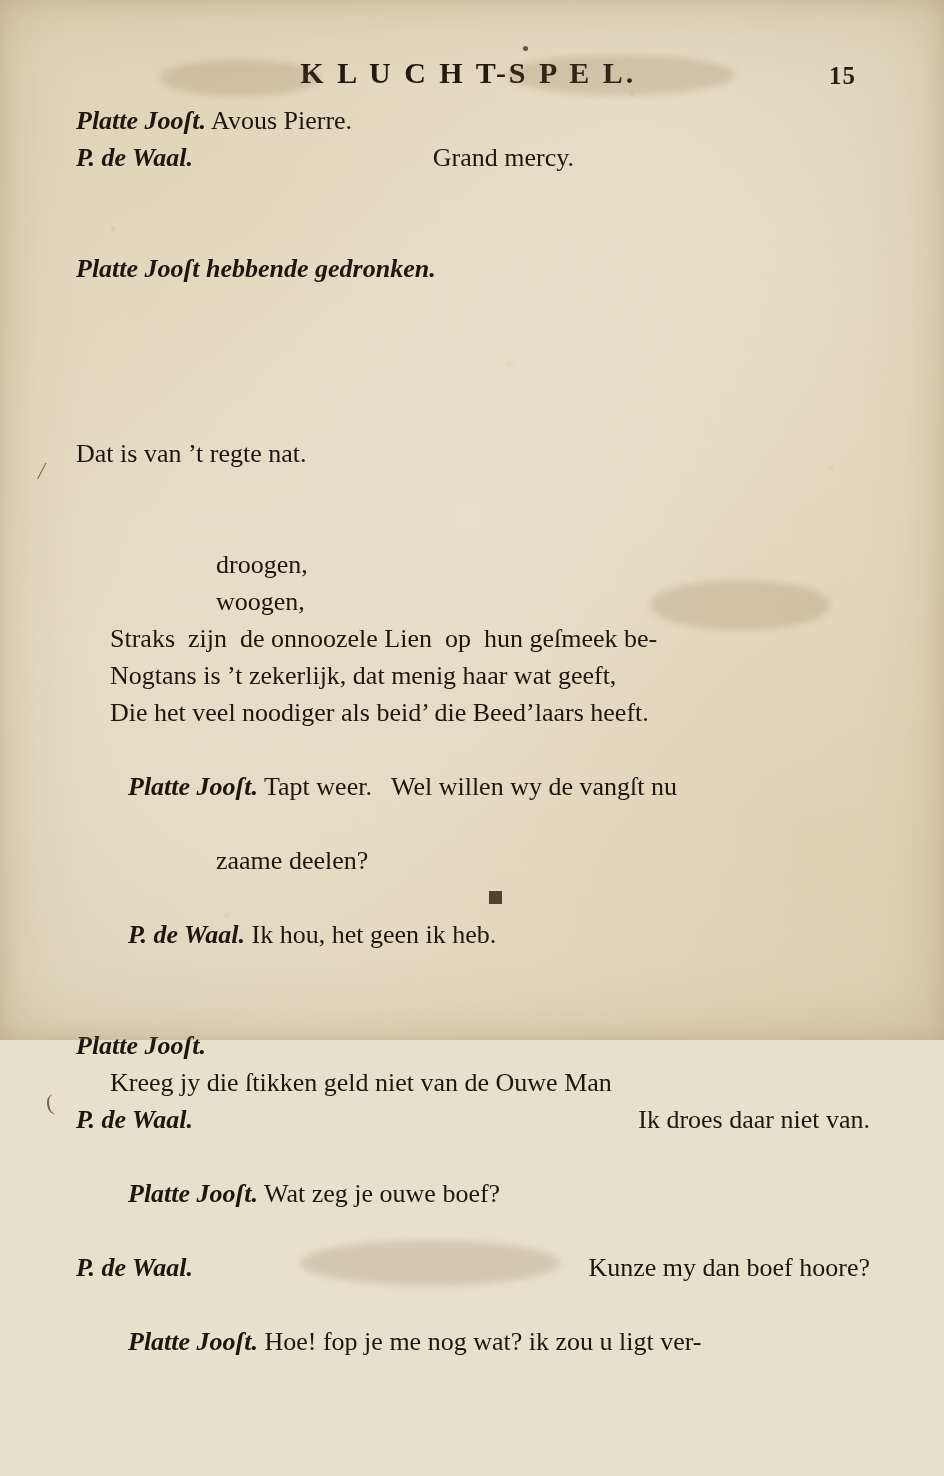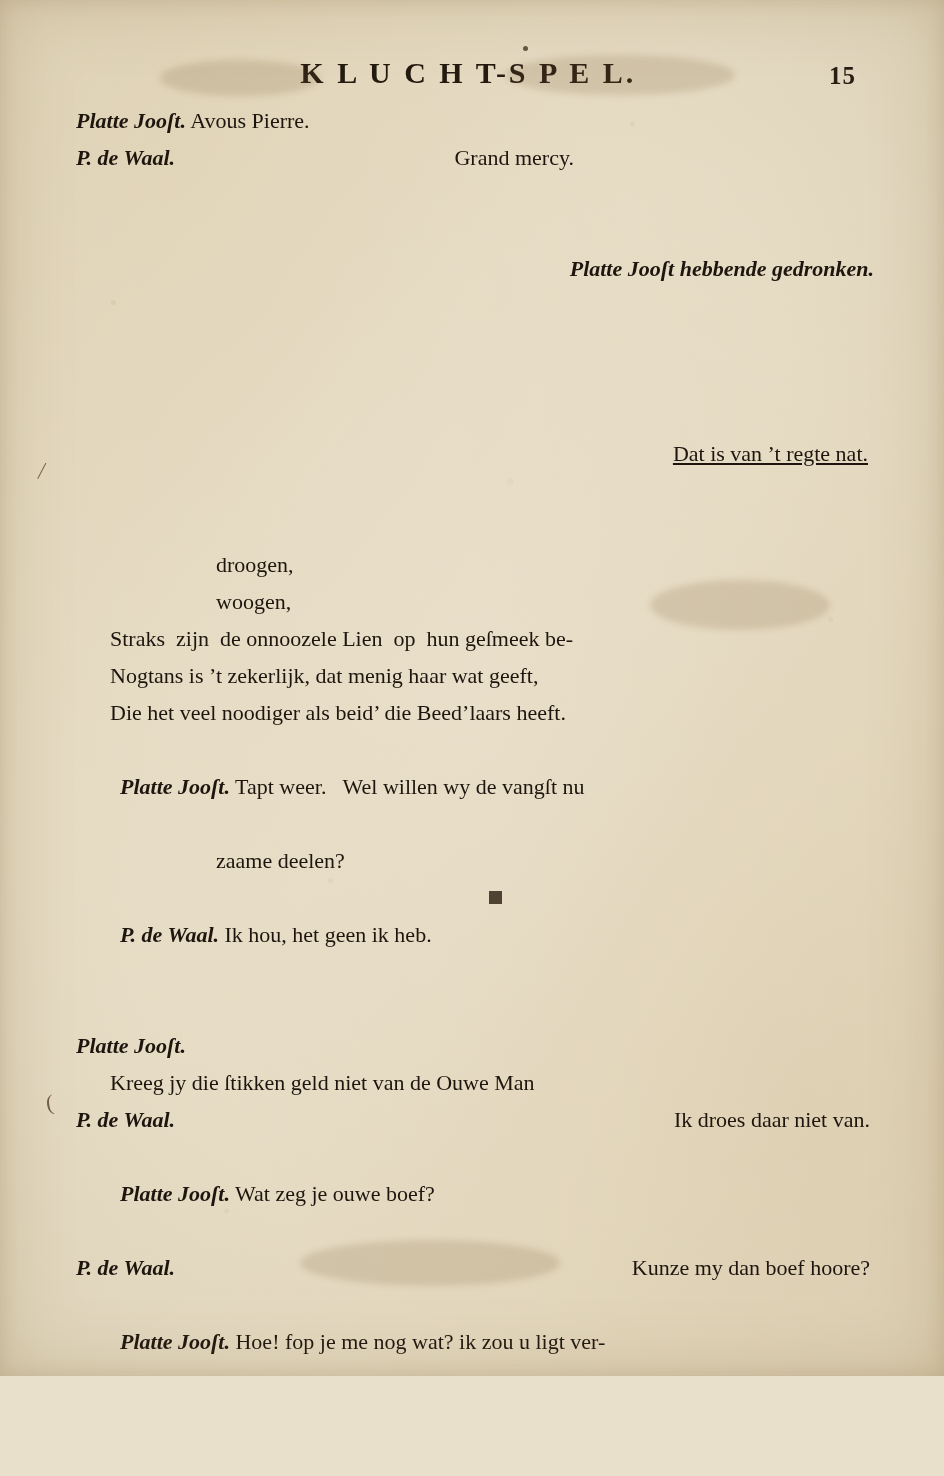--- a/index.html
+++ b/index.html
@@ -9,21 +9,21 @@
   body {
     width: 944px;
     height: 1476px;
     background: #e9e0cc;
     font-family: "Liberation Serif", serif;
     overflow: hidden;
   }
   .page {
     position: relative;
     width: 944px;
-    height: 1376px;
+    height: 1040px;
     background:
       radial-gradient(ellipse at 20% 12%, rgba(222,208,178,0.55) 0%, rgba(222,208,178,0) 55%),
       radial-gradient(ellipse at 85% 80%, rgba(215,198,164,0.5) 0%, rgba(215,198,164,0) 60%),
       radial-gradient(ellipse at 50% 50%, #efe7d6 0%, #e7ddc6 60%, #ddd2b8 100%);
     box-sizing: border-box;
   }
   .grain {
     position: absolute;
     inset: 0;
     pointer-events: none;
@@ -79,43 +79,42 @@
     left: 56%;
     top: -6px;
     width: 5px;
     height: 5px;
     border-radius: 50%;
     background: #3a2a18;
     opacity: 0.75;
   }
   
   .line {
-    font-size: 22px;
+    font-size: 26px;
     line-height: 37px;
     white-space: pre;
     color: #1e160e;
     position: relative;
   }
   .line.indent1 { padding-left: 34px; }
   .line.indent2 { padding-left: 140px; }
   .spk {
     font-style: italic;
     font-weight: 600;
   }
   .stage {
     font-style: italic;
     font-weight: 600;
     display: block;
-    text-align: right;
+    text-align: left;
   }
   .right {
     display: block;
-    text-align: right;
+    text-align: left;
     padding-right: 6px;
-    text-decoration: underline;
   }
   .flow {
     display: flex;
     justify-content: space-between;
     align-items: baseline;
   }
   .flow .tail { padding-right: 4px; }
   .blot {
     position: absolute;
     background: #2a1c0e;

